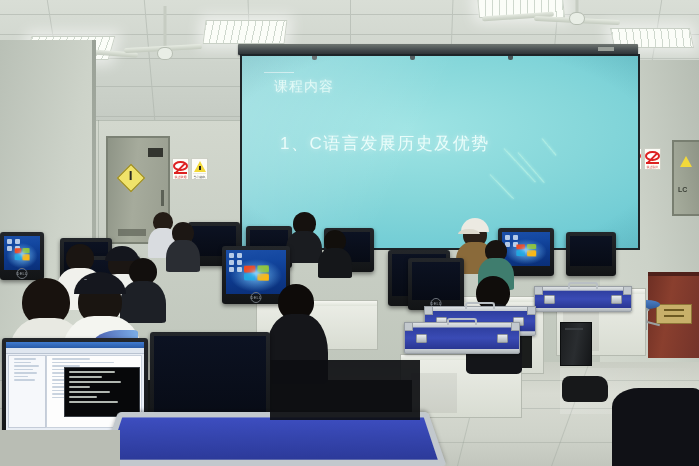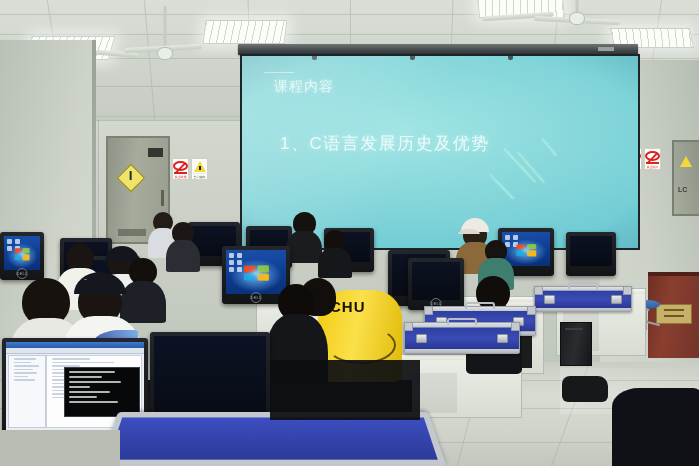--- a/index.html
+++ b/index.html
@@ -586,28 +586,20 @@
     <div class="head" style="left:12px;top:4px;width:28px;height:28px;background:#1b1613;"></div>
     <div class="cap-bill" style="left:9px;top:0;width:34px;height:15px;background:#14161d;"></div>
     <div class="body" style="left:0;top:28px;width:52px;height:42px;background:#eef0ec;"></div>
   </div>
 
   <div class="person" style="left:120px;top:258px;width:46px;height:62px;">
     <div class="head" style="left:9px;top:0;width:28px;height:27px;background:#120f0d;"></div>
     <div class="body" style="left:0;top:23px;width:46px;height:42px;background:#1d2026;"></div>
   </div>
 
-  <div class="person" style="left:318px;top:268px;width:84px;height:110px;">
-    <div class="body" style="left:0;top:22px;width:84px;height:92px;background:linear-gradient(100deg,#f2cb12,#fbe04a 45%,#e0b906);
-                border-radius:36% 36% 12% 12% / 30% 30% 6% 6%;"></div>
-    <div style="position:absolute;left:12px;top:30px;font-size:15px;font-weight:bold;color:#1a1206;letter-spacing:1px;">CHU</div>
-    <div style="position:absolute;left:8px;top:58px;width:66px;height:34px;border:2px solid #2a2206;
-                border-radius:50%;border-top-color:transparent;border-left-color:transparent;opacity:.7;"></div>
-    <div class="head" style="left:-18px;top:10px;width:36px;height:38px;background:#110e0b;border-radius:50% 50% 40% 40%;"></div>
-  </div>
 
   <div class="person" style="left:266px;top:284px;width:62px;height:96px;">
     <div class="head" style="left:12px;top:0;width:36px;height:36px;background:#0e0b09;"></div>
     <div class="body" style="left:0;top:30px;width:62px;height:70px;background:#15161a;"></div>
   </div>
 
   <div class="person" style="left:8px;top:278px;width:78px;height:106px;">
     <div class="head" style="left:14px;top:0;width:48px;height:48px;background:#18120e;"></div>
     <div class="body" style="left:0;top:40px;width:78px;height:72px;background:#e8e9e2;"></div>
   </div>

